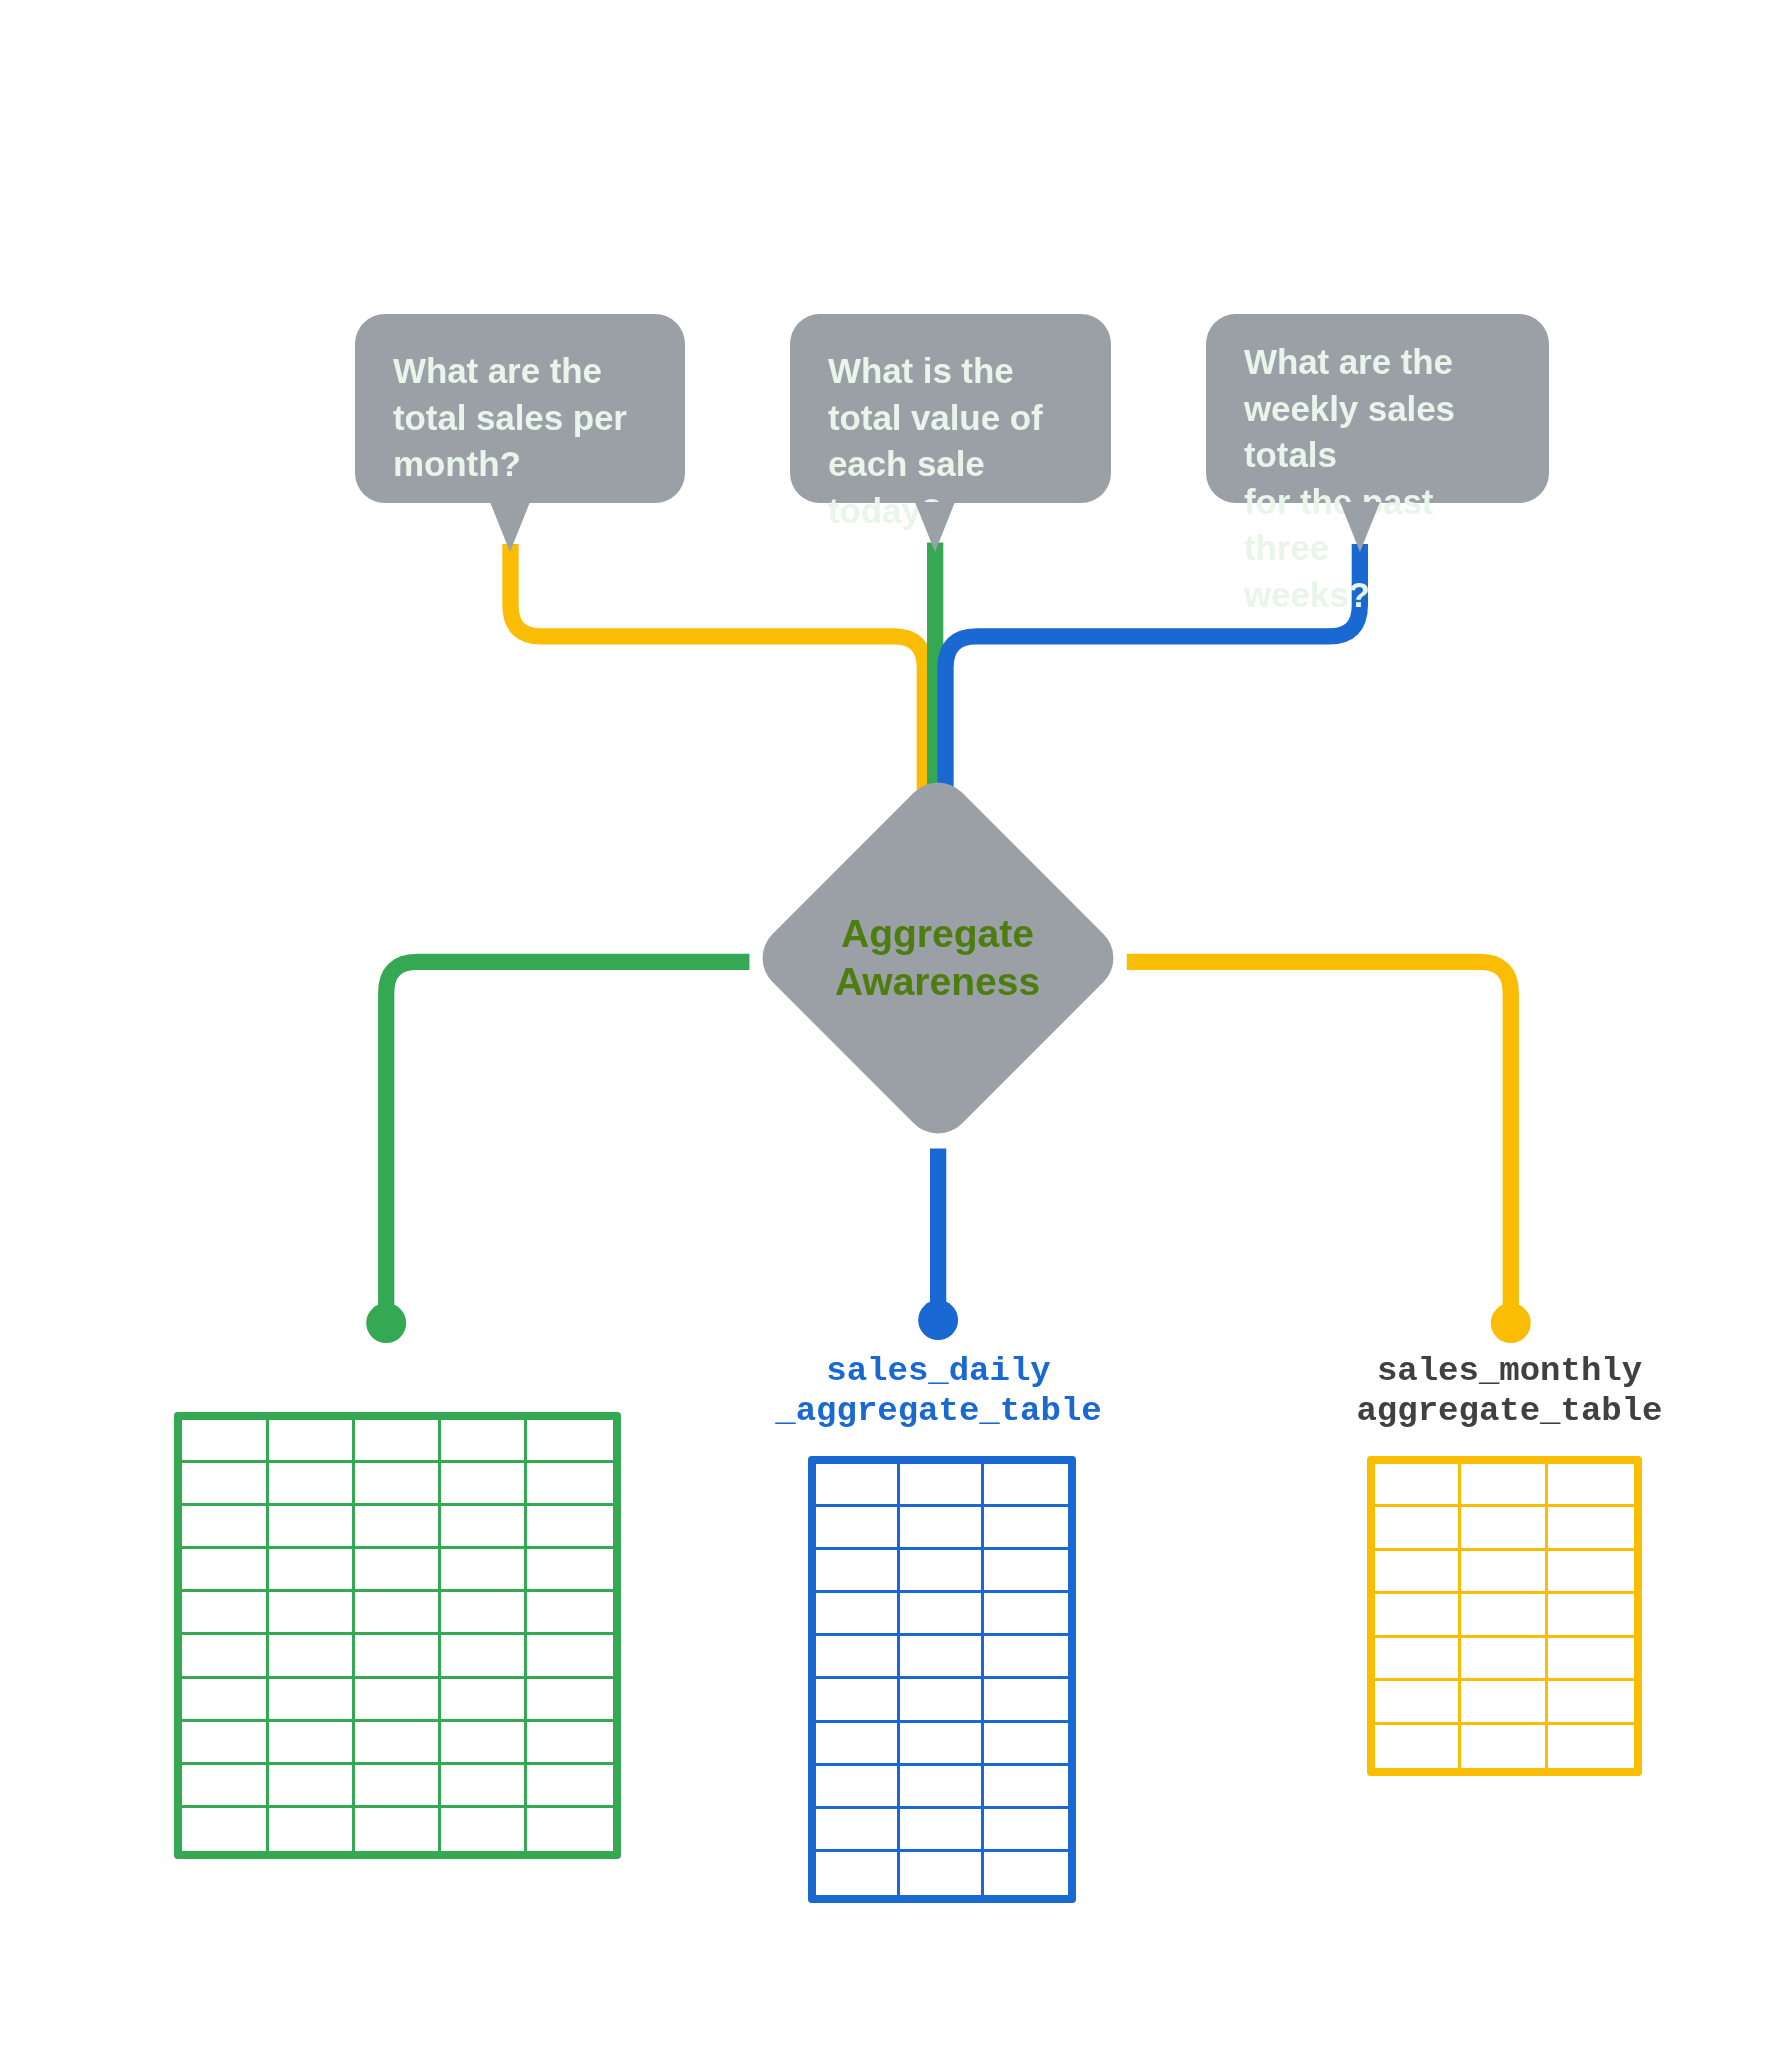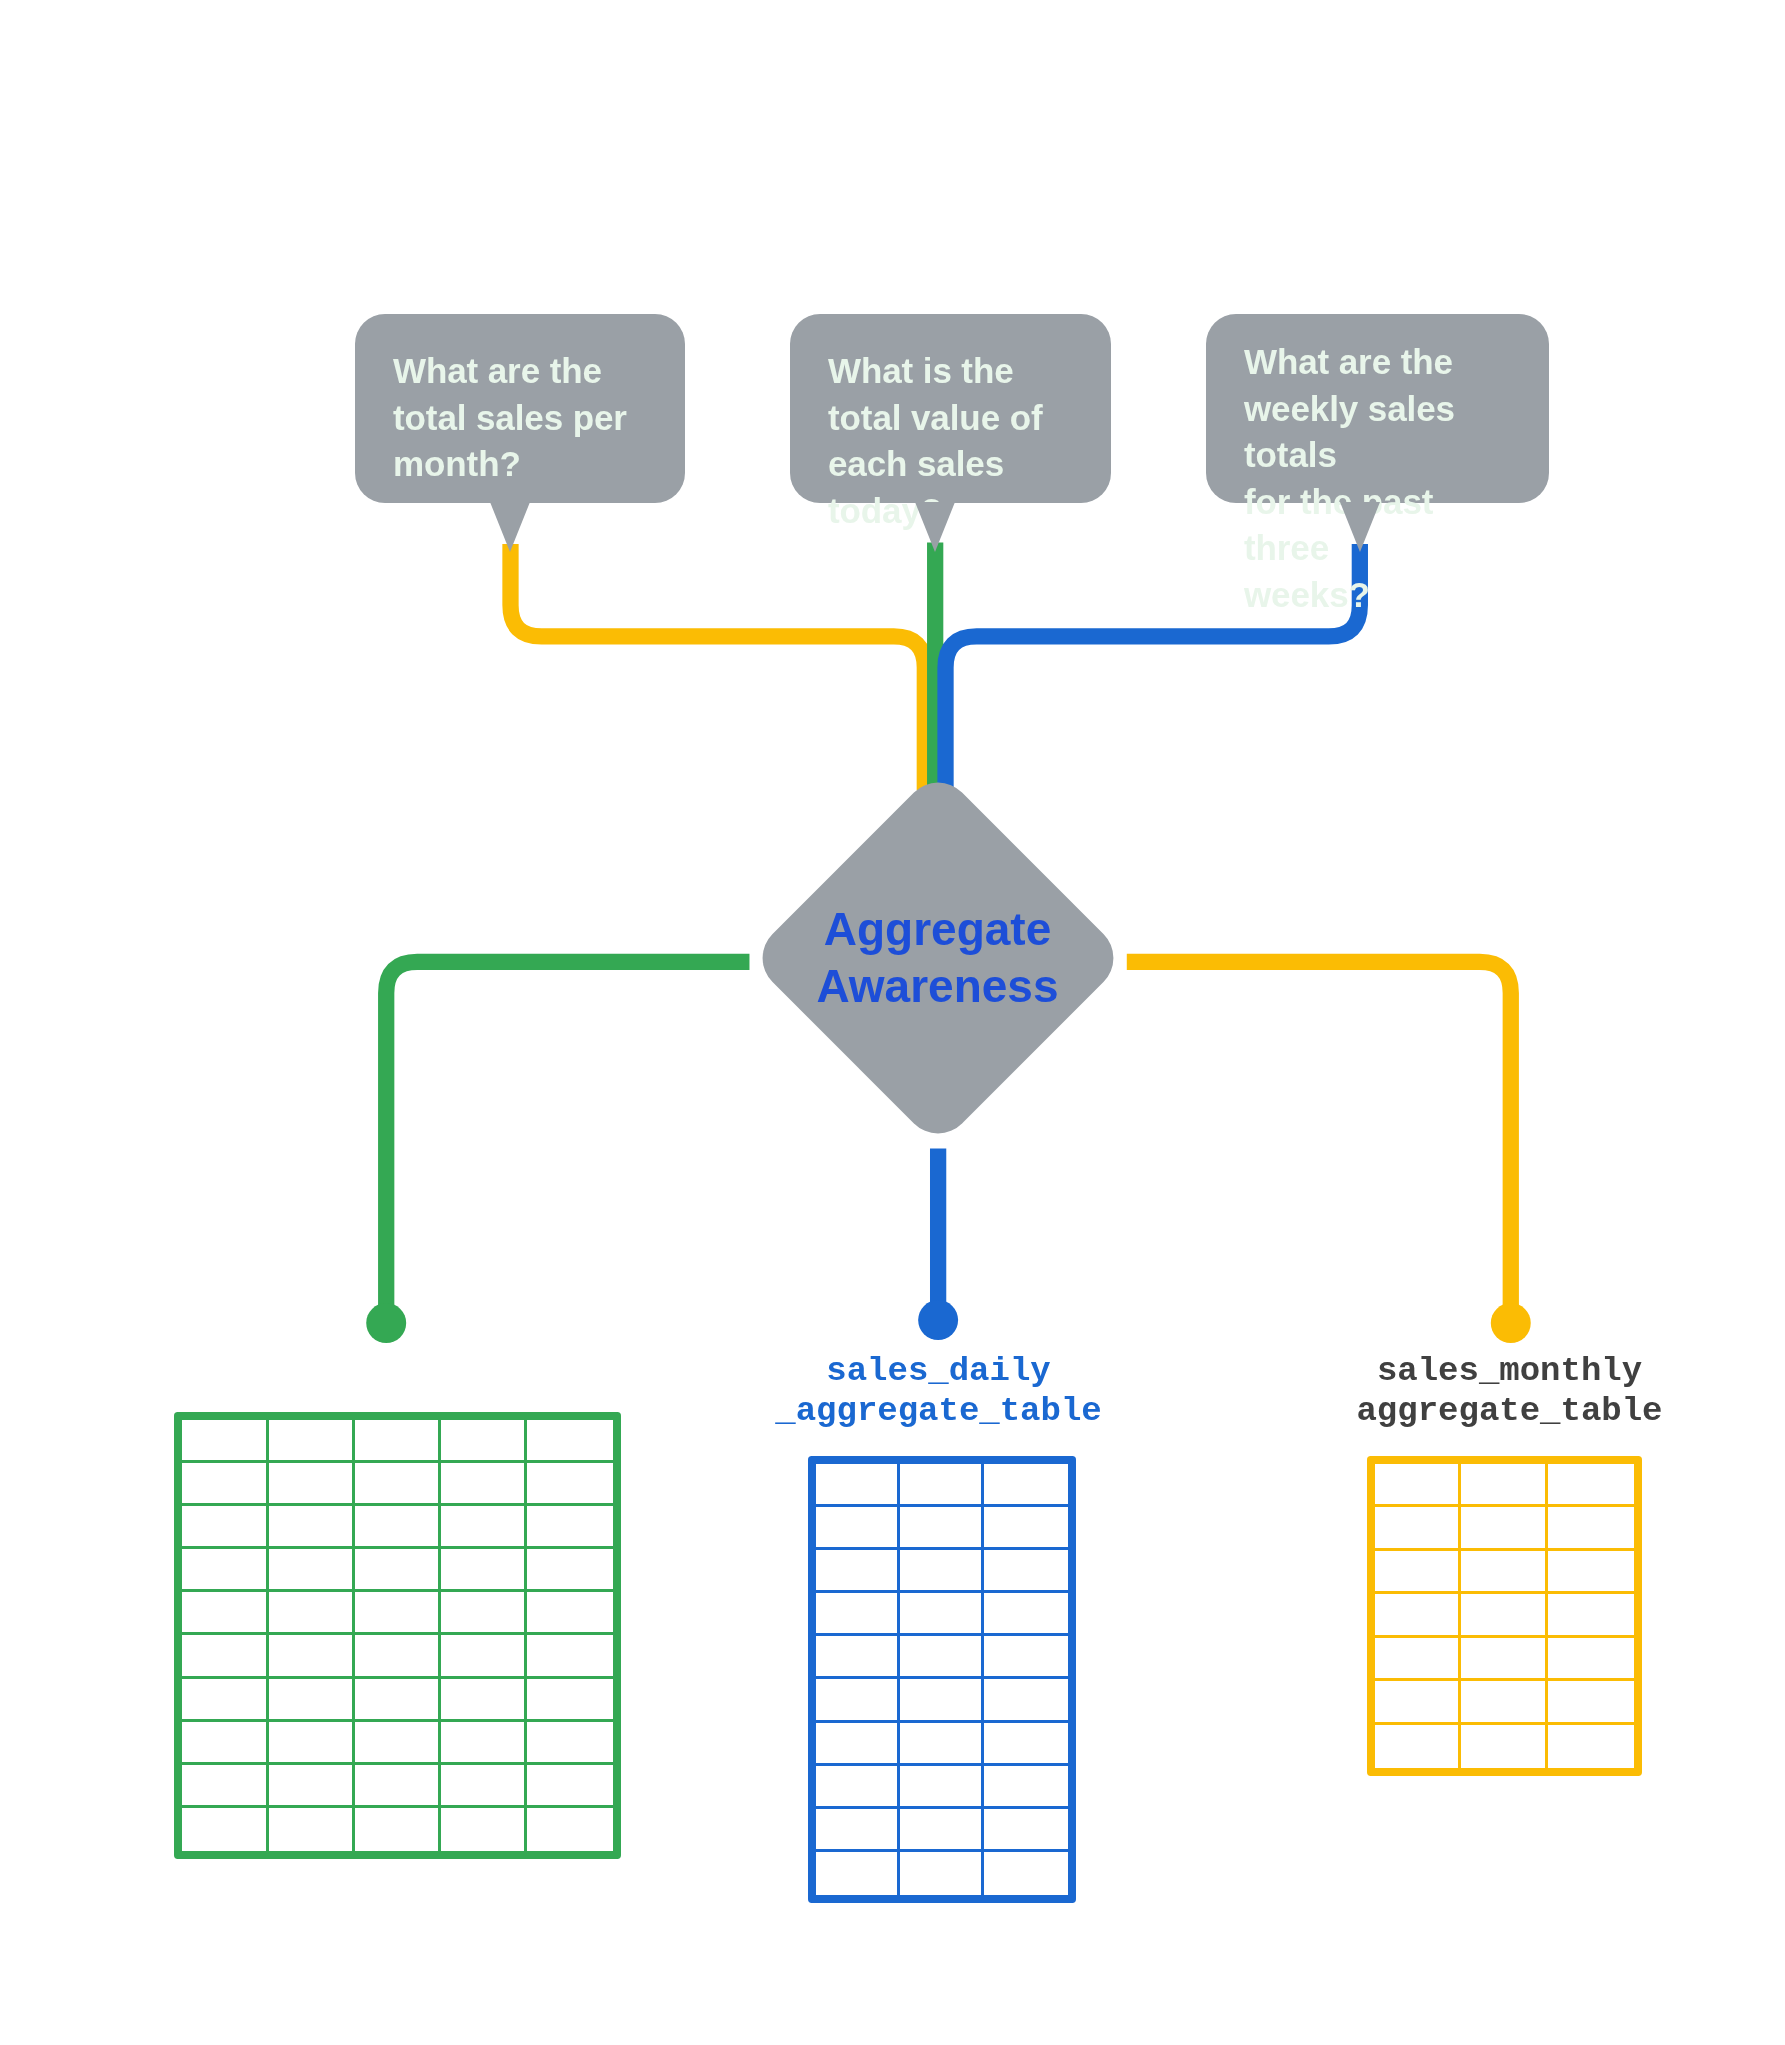--- a/index.html
+++ b/index.html
@@ -76,24 +76,24 @@
   #diamond-label {
     position: absolute;
     left: 0;
     top: 0;
     width: 377px;
     height: 377px;
     display: flex;
     align-items: center;
     justify-content: center;
     text-align: center;
-    color: #1d4ed8;
+    color: #4d7c0f;
     font-family: "Liberation Sans", sans-serif;
     font-weight: bold;
-    font-size: 46px;
+    font-size: 39px;
     line-height: 1.22;
     white-space: pre-line;
   }
 
   
   .table-group {
     position: absolute;
   }
   .table-caption {
     font-family: "Liberation Mono", monospace;
@@ -157,21 +157,21 @@
   <div class="bubble" style="left:355px; top:314px; width:330px; height:189px;">
     <span class="bubble-text">What are the
 total sales per
 month?</span>
   </div>
   <div class="bubble-tail" style="left:490px; top:502px;"></div>
 
   <div class="bubble" style="left:790px; top:314px; width:321px; height:189px;">
     <span class="bubble-text">What is the
 total value of
-each sales today?</span>
+each sale today?</span>
   </div>
   <div class="bubble-tail" style="left:915px; top:502px;"></div>
 
   <div class="bubble" style="left:1206px; top:314px; width:343px; height:189px; padding-top:25px;">
     <span class="bubble-text">What are the
 weekly sales totals
 for the past three
 weeks?</span>
   </div>
   <div class="bubble-tail" style="left:1340px; top:502px;"></div>

